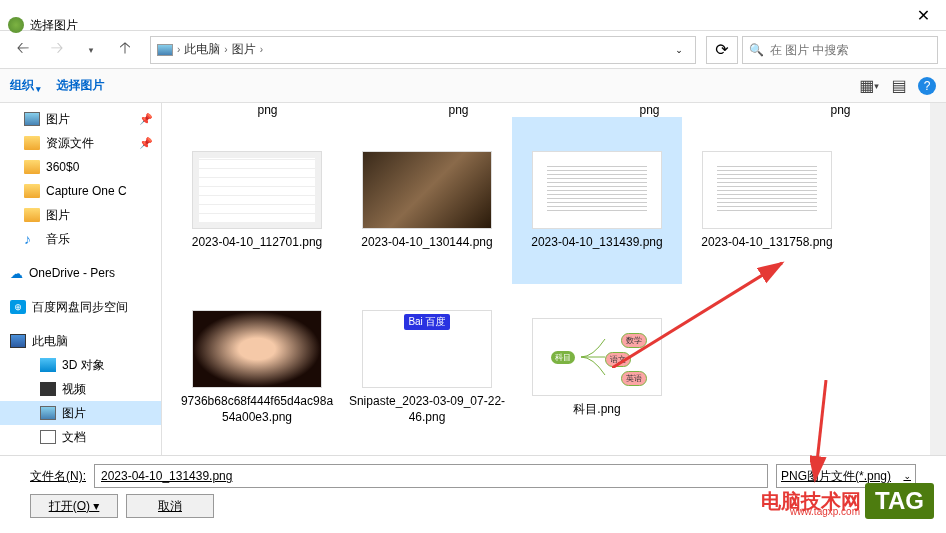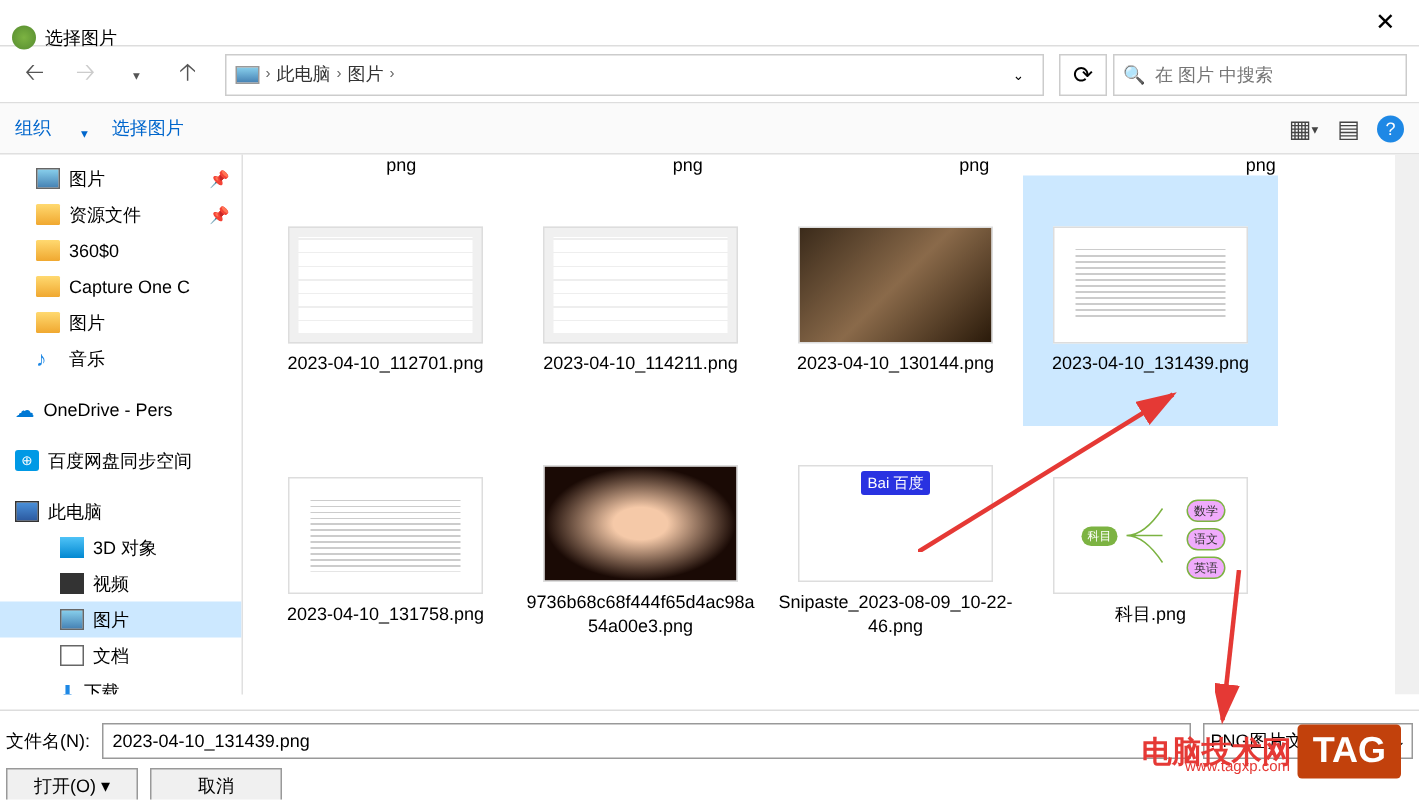--- a/index.html
+++ b/index.html
@@ -15,21 +15,21 @@
 .addr-bar { flex: 1; height: 28px; border: 1px solid #ccc; display: flex; align-items: center; padding: 0 6px; gap: 4px; margin: 0 6px; }
 .addr-icon { width: 16px; height: 12px; background: linear-gradient(#87ceeb,#4682b4); border: 1px solid #999; }
 .crumb { font-size: 12px; color: #333; cursor: pointer; }
 .sep { font-size: 10px; color: #666; }
 .addr-drop { width: 20px; text-align: center; }
 .refresh-btn { width: 32px; height: 28px; border: 1px solid #ccc; display: flex; align-items: center; justify-content: center; cursor: pointer; }
 .search-box { width: 196px; height: 28px; border: 1px solid #ccc; display: flex; align-items: center; padding: 0 6px; gap: 6px; }
 .search-box input { border: none; outline: none; font-size: 12px; flex: 1; color: #888; }
 .toolbar { height: 34px; display: flex; align-items: center; justify-content: space-between; padding: 0 10px; border-bottom: 1px solid #e0e0e0; background: #fafafa; }
 .toolbar-left { display: flex; gap: 16px; }
-.tool-link { font-size: 12px; color: #0066cc; cursor: pointer; display: flex; align-items: flex-end; gap: 20px; }
+.tool-link { font-size: 12px; color: #0066cc; cursor: pointer; display: flex; align-items: flex-end; gap: 2px; font-weight: bold; }
 .toolbar-right { display: flex; gap: 8px; align-items: center; }
 .view-btn { width: 22px; height: 22px; display: flex; align-items: center; justify-content: center; cursor: pointer; color: #444; }
 .help-icon { width: 18px; height: 18px; border-radius: 50%; background: #1e88e5; color: #fff; font-size: 12px; display: flex; align-items: center; justify-content: center; }
 .main { display: flex; height: 360px; }
 .sidebar { width: 162px; border-right: 1px solid #e0e0e0; overflow: hidden; padding-top: 4px; }
 .side-item { height: 24px; display: flex; align-items: center; padding-left: 24px; gap: 6px; font-size: 12px; cursor: pointer; white-space: nowrap; overflow: hidden; }
 .side-item.selected { background: #cce8ff; }
 .side-item.sub { padding-left: 40px; }
 .side-item.group { padding-left: 10px; }
 .side-icon { width: 16px; height: 14px; flex-shrink: 0; }
@@ -50,39 +50,39 @@
 .file-item.selected { background: #cce8ff; }
 .thumb { width: 130px; height: 78px; background: #fff; border: 1px solid #ddd; display: flex; align-items: center; justify-content: center; overflow: hidden; position: relative; }
 .thumb-app { background: #f0f0f0; }
 .thumb-app::after { content: ""; position: absolute; top: 6px; left: 6px; right: 6px; bottom: 6px; background: repeating-linear-gradient(0deg,#fff,#fff 8px,#eee 8px,#eee 9px); }
 .thumb-photo { background: linear-gradient(135deg,#3a2a1a,#8a6a4a,#2a1a0a); }
 .thumb-portrait { background: radial-gradient(ellipse at center,#f5c9a8 20%,#1a0a05 70%); }
 .thumb-baidu { background: #fff; display: flex; flex-direction: column; }
 .baidu-logo { background: #2932e1; color: #fff; font-size: 10px; padding: 1px 4px; border-radius: 2px; }
 .thumb-mind { background: #fff; position: relative; }
 .mind-node { position: absolute; background: #7cb342; color: #fff; font-size: 8px; padding: 1px 4px; border-radius: 8px; }
-.mind-node.sub { background: #f0abfc; border: 1px solid #7cb342; color: #333; }
+.mind-node.sub { background: #fca5a5; border: 1px solid #7cb342; color: #333; }
 .thumb-text { background: #fff; padding: 8px; }
 .thumb-text::after { content: ""; position: absolute; top: 14px; left: 14px; right: 14px; bottom: 14px; background: repeating-linear-gradient(0deg,transparent,transparent 3px,#ccc 3px,#ccc 4px); }
 .file-name { font-size: 12px; text-align: center; margin-top: 6px; line-height: 1.3; word-break: break-all; }
 .scrollbar-v { position: absolute; right: 0; top: 0; width: 16px; height: 100%; background: #f0f0f0; }
-.footer { position: absolute; bottom: 0; left: 0; right: 0; height: 60px; border-top: 1px solid #ddd; padding: 8px 4px; background: #fff; }
+.footer { position: absolute; bottom: 0; left: 0; right: 0; height: 78px; border-top: 1px solid #ddd; padding: 8px 30px; background: #fff; text-decoration: underline; }
 .filename-row { display: flex; align-items: center; gap: 8px; margin-bottom: 6px; }
 .filename-label { font-size: 12px; }
 .filename-input { flex: 1; height: 24px; border: 1px solid #999; padding: 0 6px; font-size: 12px; }
 .filetype-select { width: 140px; height: 24px; border: 1px solid #999; font-size: 12px; padding: 0 4px; display: flex; align-items: center; justify-content: space-between; }
 .btn-row { display: flex; justify-content: flex-start; gap: 8px; }
 .dlg-btn { width: 88px; height: 24px; border: 1px solid #999; background: #f0f0f0; font-size: 12px; cursor: pointer; }
 .arrow { position: absolute; pointer-events: none; }
 .arrow1 { left: 612px; top: 258px; width: 180px; height: 110px; }
 .arrow2 { left: 810px; top: 380px; width: 32px; height: 110px; }
 .watermark { position: absolute; right: 12px; bottom: 14px; display: flex; align-items: center; gap: 4px; }
 .wm-text { font-size: 20px; font-weight: bold; color: #e53935; }
 .wm-sub { font-size: 10px; color: #e53935; position: absolute; right: 74px; bottom: 2px; }
-.tag-badge { background: #c2410c; color: #fff; font-size: 24px; font-weight: bold; padding: 4px 10px; border-radius: 3px; }
+.tag-badge { background: #4d7c0f; color: #fff; font-size: 24px; font-weight: bold; padding: 4px 10px; border-radius: 3px; }
 .chev { font-size: 9px; }
 </style>
 </head>
 <body>
 
 <div class="titlebar">
   <div class="titlebar-left">
     <div class="app-icon"></div>
     <span class="title-text">选择图片</span>
   </div>
@@ -199,24 +199,20 @@
       <span>png</span>
       <span>png</span>
       <span>png</span>
     </div>
     <div class="grid">
       <div class="file-item">
         <div class="thumb thumb-app"></div>
         <div class="file-name">2023-04-10_112701.png</div>
       </div>
       <div class="file-item">
-        <div class="thumb thumb-app"></div>
-        <div class="file-name">2023-04-10_114211.png</div>
-      </div>
-      <div class="file-item">
         <div class="thumb thumb-photo"></div>
         <div class="file-name">2023-04-10_130144.png</div>
       </div>
       <div class="file-item selected">
         <div class="thumb thumb-text"></div>
         <div class="file-name">2023-04-10_131439.png</div>
       </div>
       <div class="file-item">
         <div class="thumb thumb-text"></div>
         <div class="file-name">2023-04-10_131758.png</div>
@@ -225,27 +221,27 @@
         <div class="thumb thumb-portrait"></div>
         <div class="file-name">9736b68c68f444f65d4ac98a54a00e3.png</div>
       </div>
       <div class="file-item">
         <div class="thumb thumb-baidu">
           <div style="padding:3px;display:flex;gap:2px;align-items:center">
               <span class="baidu-logo">Bai 百度</span>
             </div>
           <div style="flex:1;background:repeating-linear-gradient(0deg,#fff,#fff 5px,#eee 5px,#eee 6px);margin:2px"></div>
         </div>
-        <div class="file-name">Snipaste_2023-08-09_10-22-46.png</div>
+        <div class="file-name">Snipaste_2023-03-09_07-22-46.png</div>
       </div>
       <div class="file-item">
         <div class="thumb thumb-mind">
           <div class="mind-node" style="left:18px;top:32px">科目</div>
           <div class="mind-node sub" style="right:14px;top:14px">数学</div>
-          <div class="mind-node sub" style="right:14px;top:33px">语文</div>
+          <div class="mind-node sub" style="right:30px;top:33px">语文</div>
           <div class="mind-node sub" style="right:14px;top:52px">英语</div>
           <svg style="position:absolute;left:0;top:0;width:100%;height:100%">
               <path d="M48 38 Q60 38 72 20 M48 38 Q60 38 72 38 M48 38 Q60 38 72 56" stroke="#7cb342" fill="none"></path>
             </svg>
         </div>
         <div class="file-name">科目.png</div>
       </div>
     </div>
     <div class="scrollbar-v"></div>
   </div>

